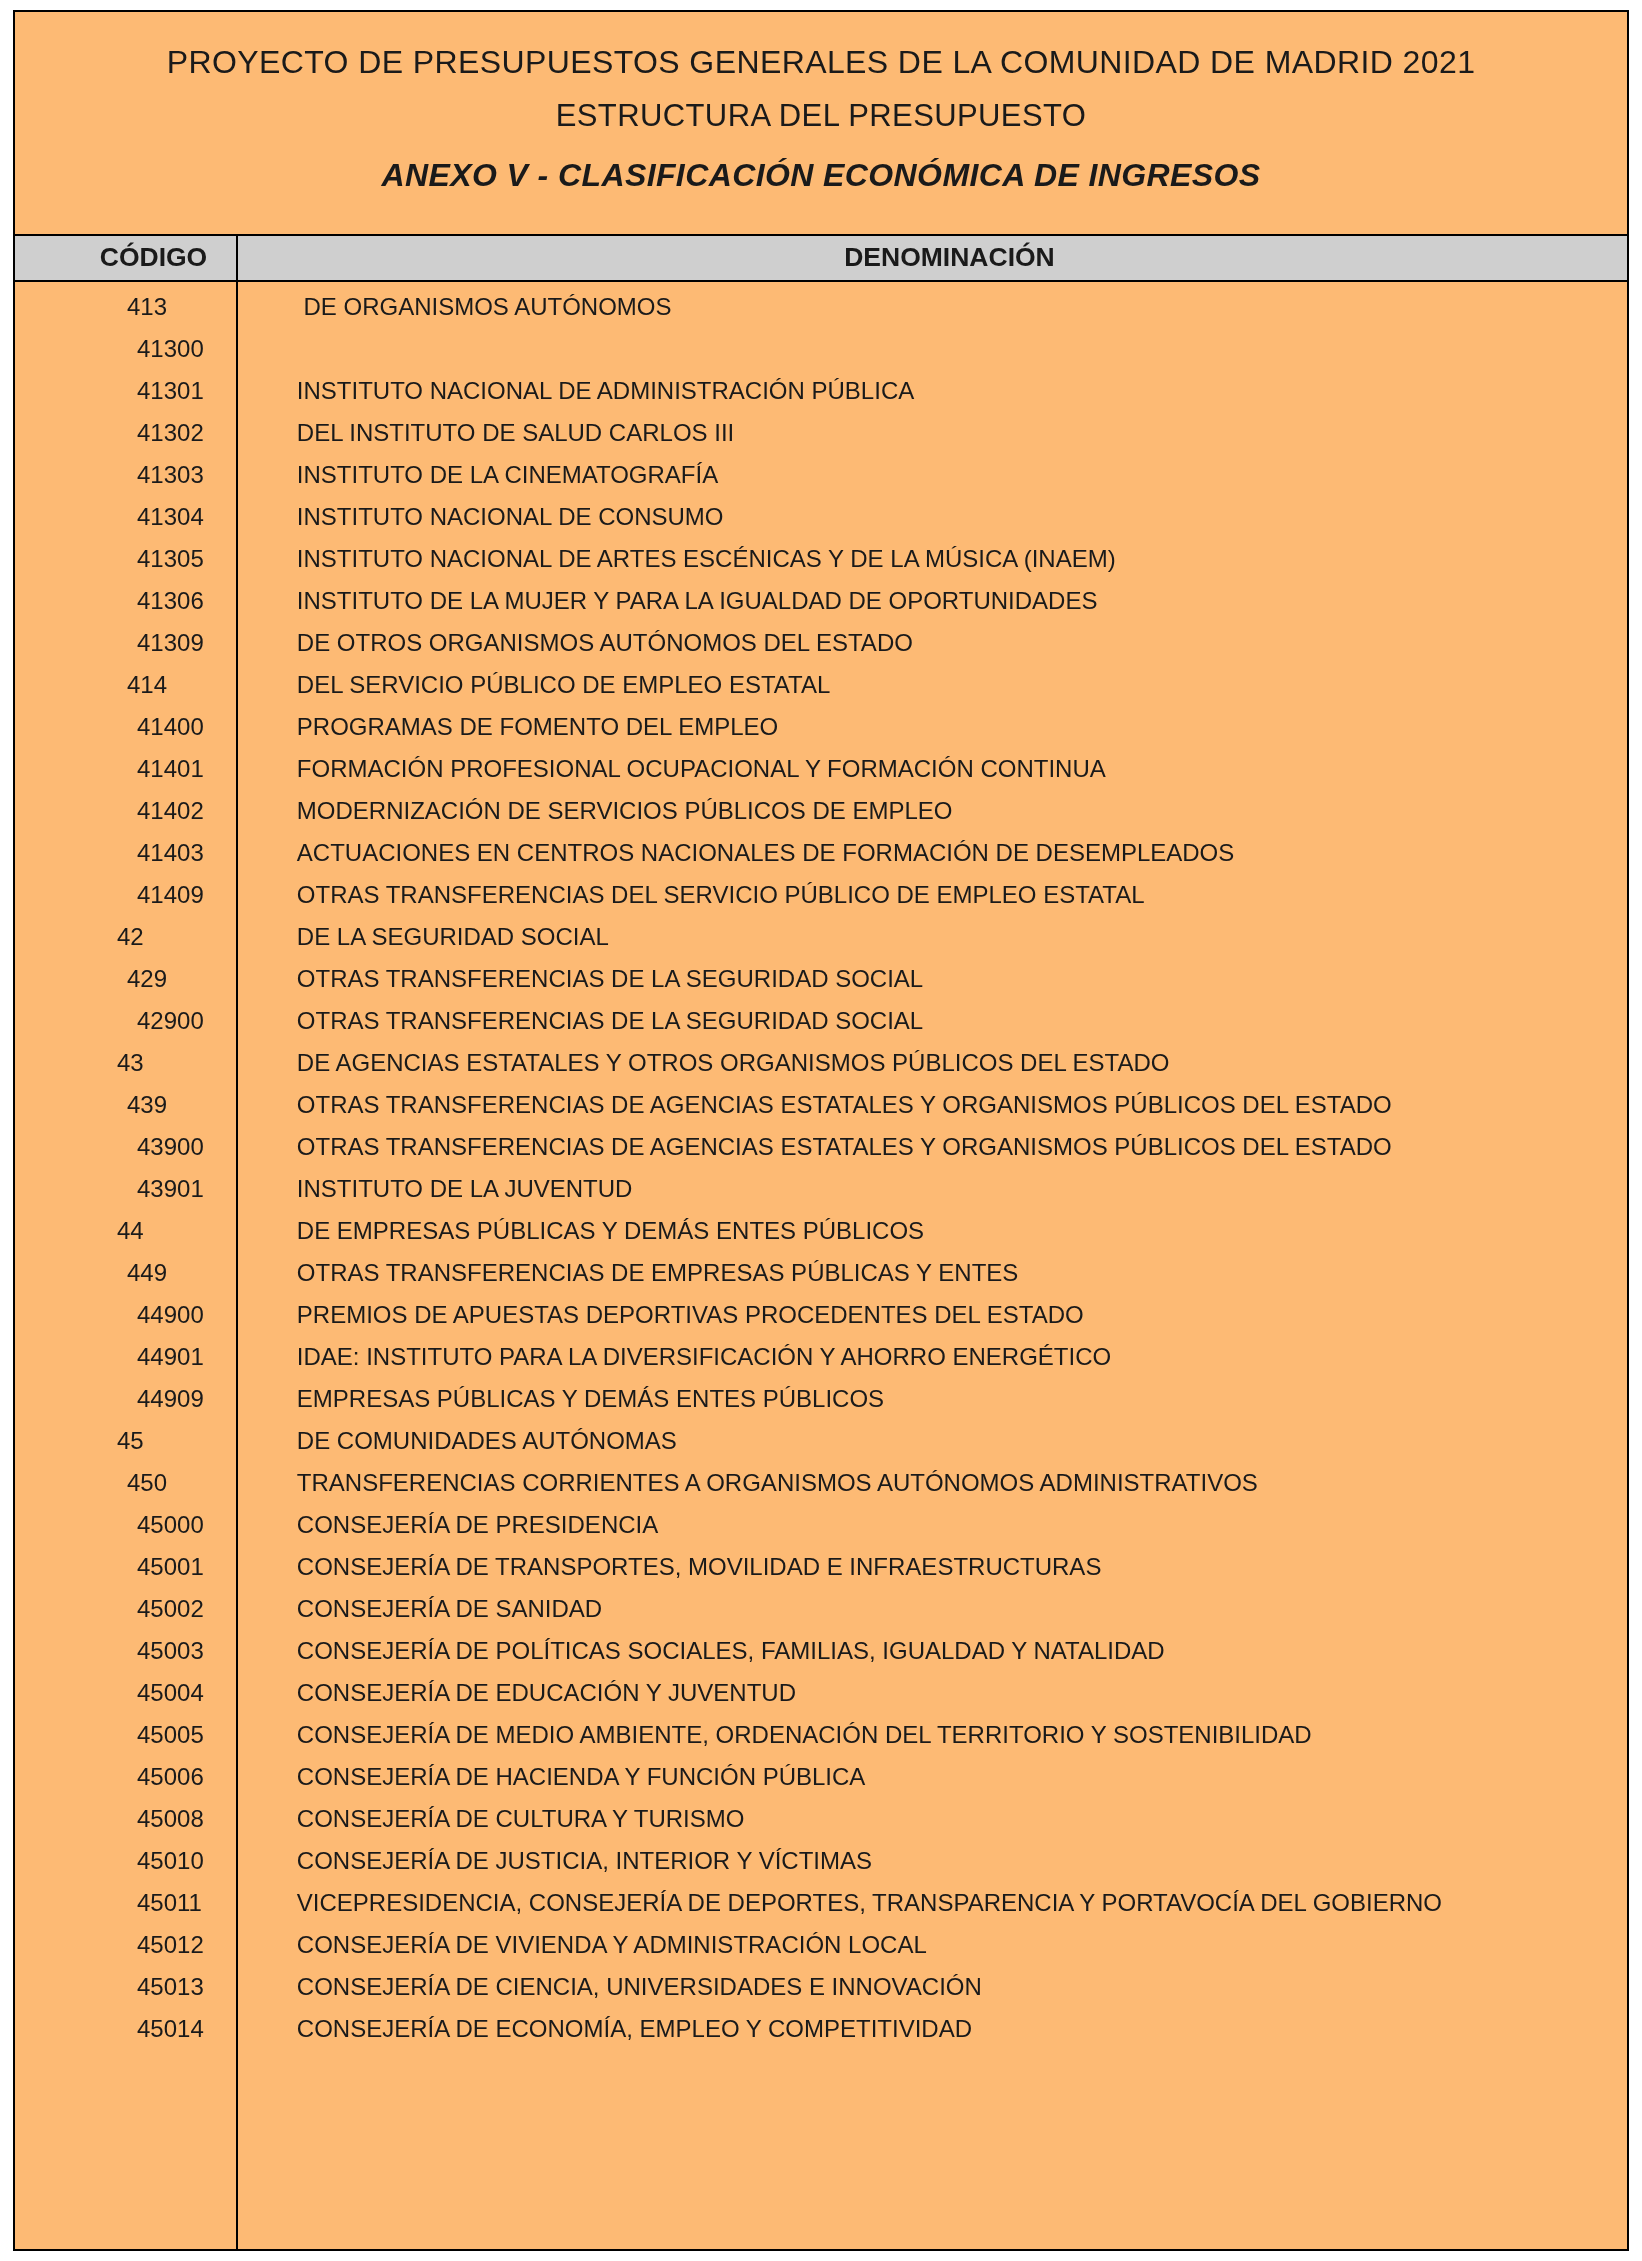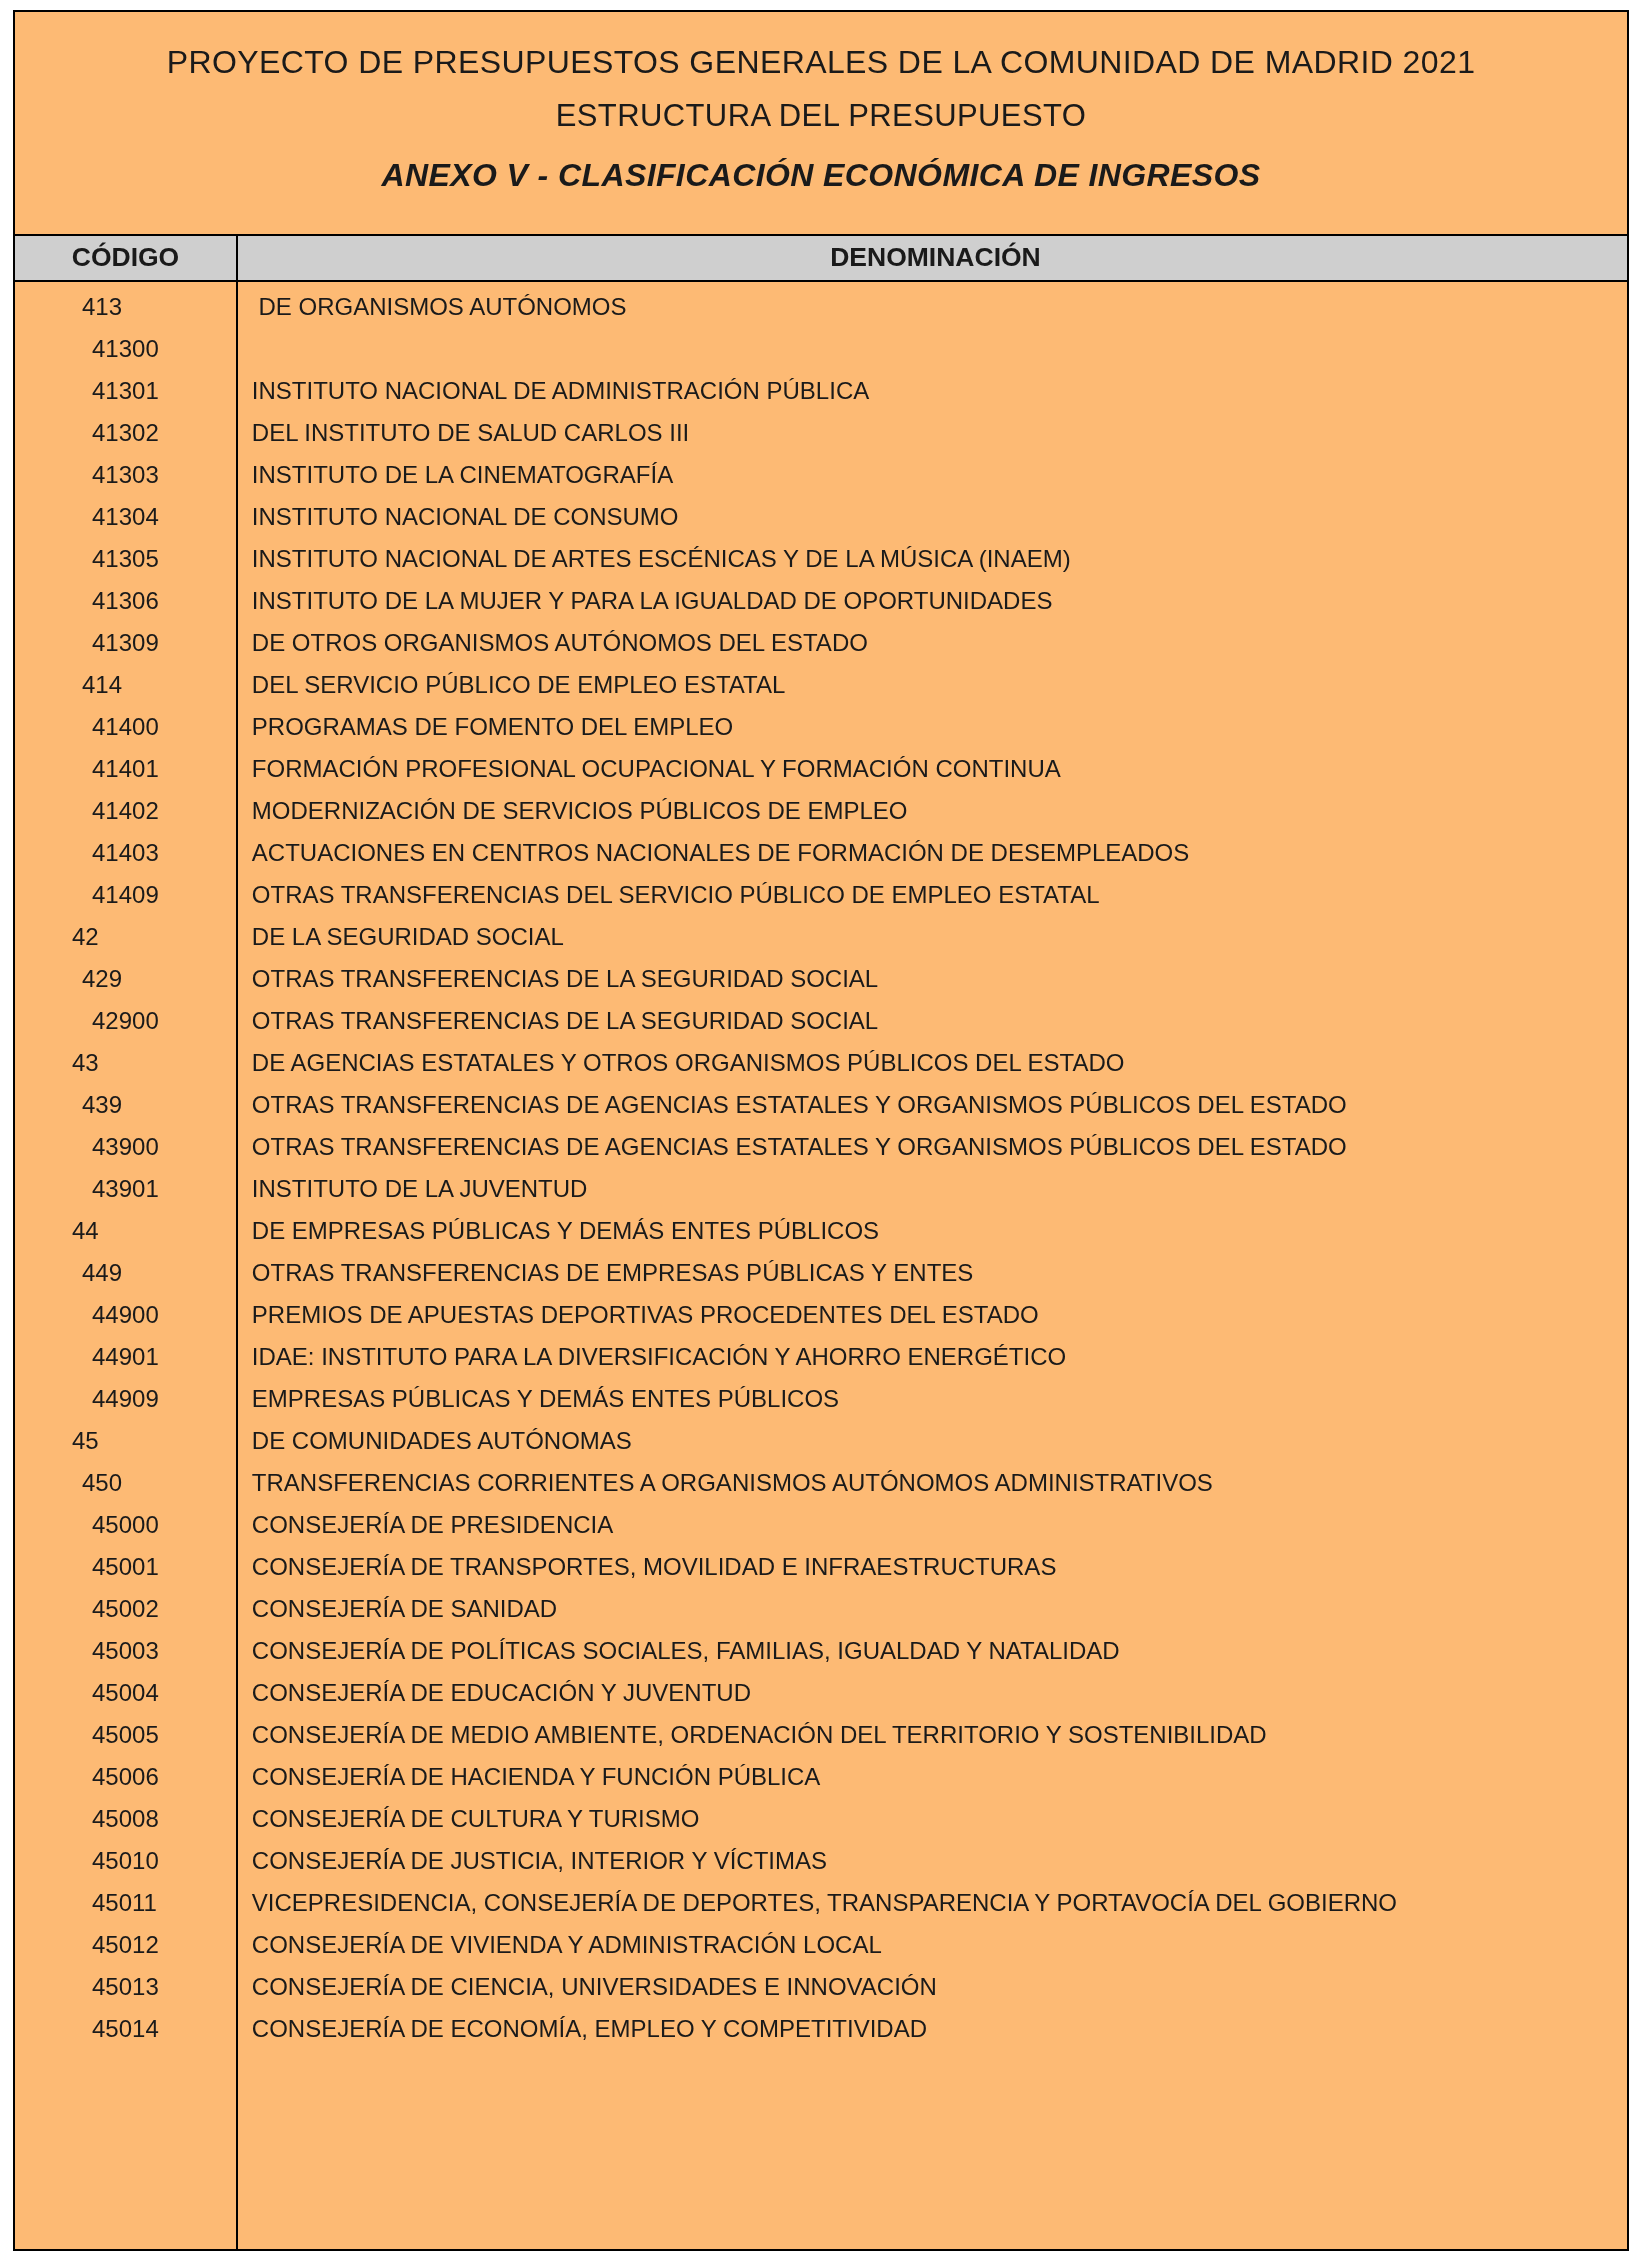--- a/index.html
+++ b/index.html
@@ -33,24 +33,24 @@
   .codes-table::before{
     content:"";position:absolute;left:221px;top:0;bottom:0;width:2.1px;
     background:var(--border-color);
   }
   .thead{
     display:flex;align-items:center;height:44px;
     background:var(--header-bg);
     border-bottom:2.1px solid var(--border-color);
     font-weight:700;font-size:26.5px;
   }
-  .th-code{width:221px;text-align:center;}
+  .th-code{width:221px;text-align:center;padding-left:28px;}
   .th-denom{flex:1;text-align:center;margin-left:8px;}
   .tbody{display:flex;flex-direction:column;padding-top:4.3px;}
-  .row{display:flex;align-items:center;height:42px;font-size:24px;}
+  .row{display:flex;align-items:center;height:42px;font-size:24px;padding-left:45px;}
   .cell{box-sizing:border-box;}
   .code{width:221px;padding-left:57px;}
   .code.lvl1{padding-left:67px;}
   .code.lvl2{padding-left:77px;}
   .denom{flex:1;padding-left:15.8px;padding-right:7.2px;white-space:pre;overflow:hidden;}
 </style>
 </head>
 <body>
 
 <div class="page">

